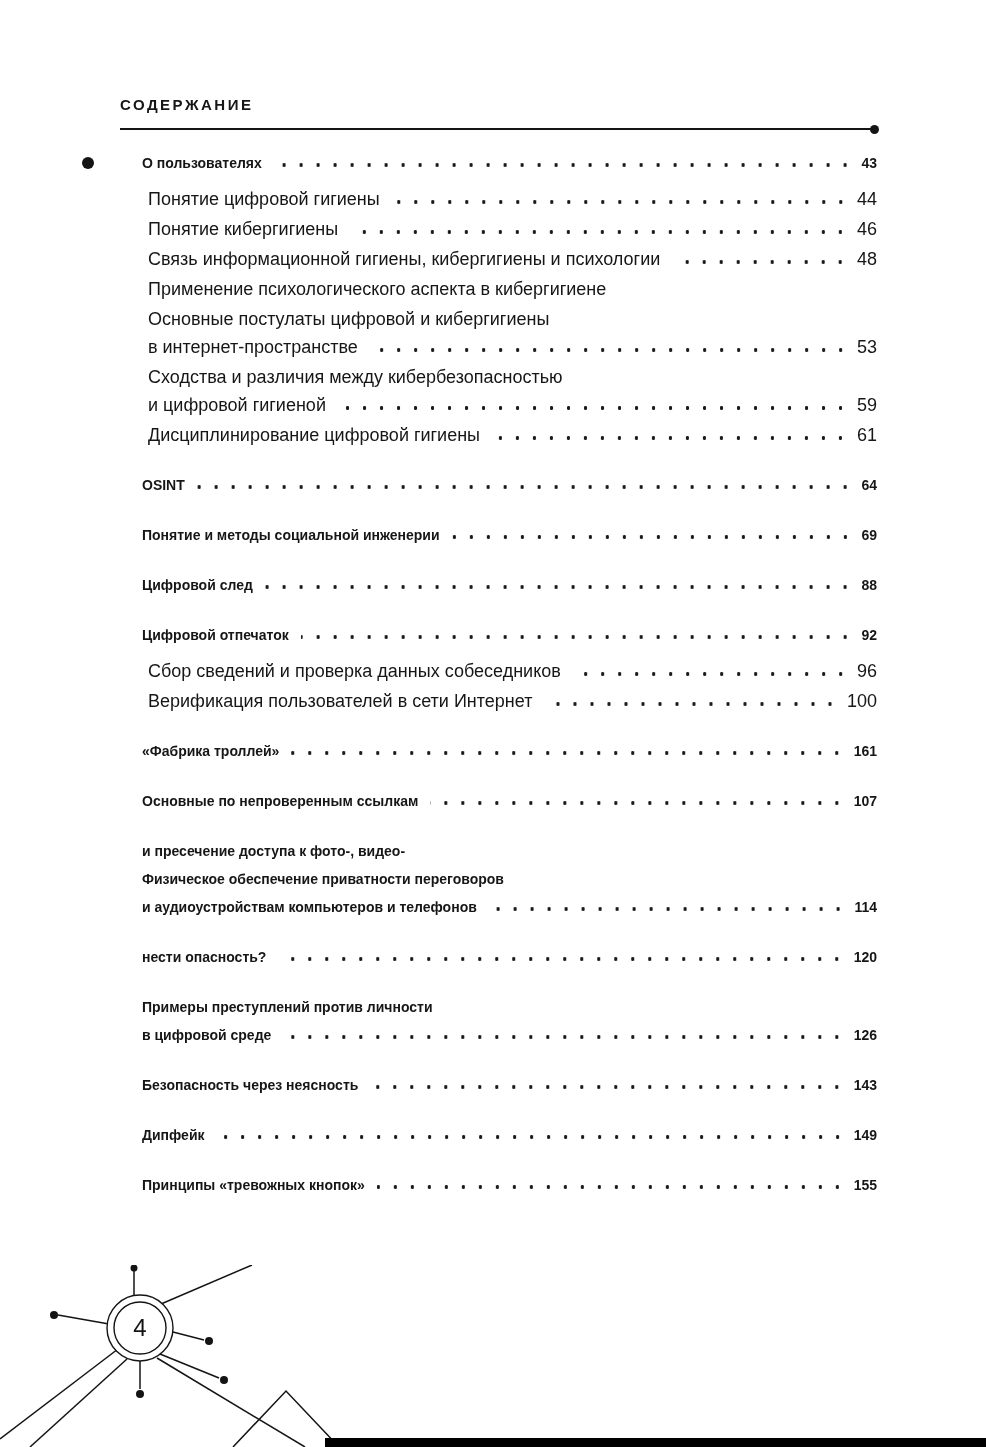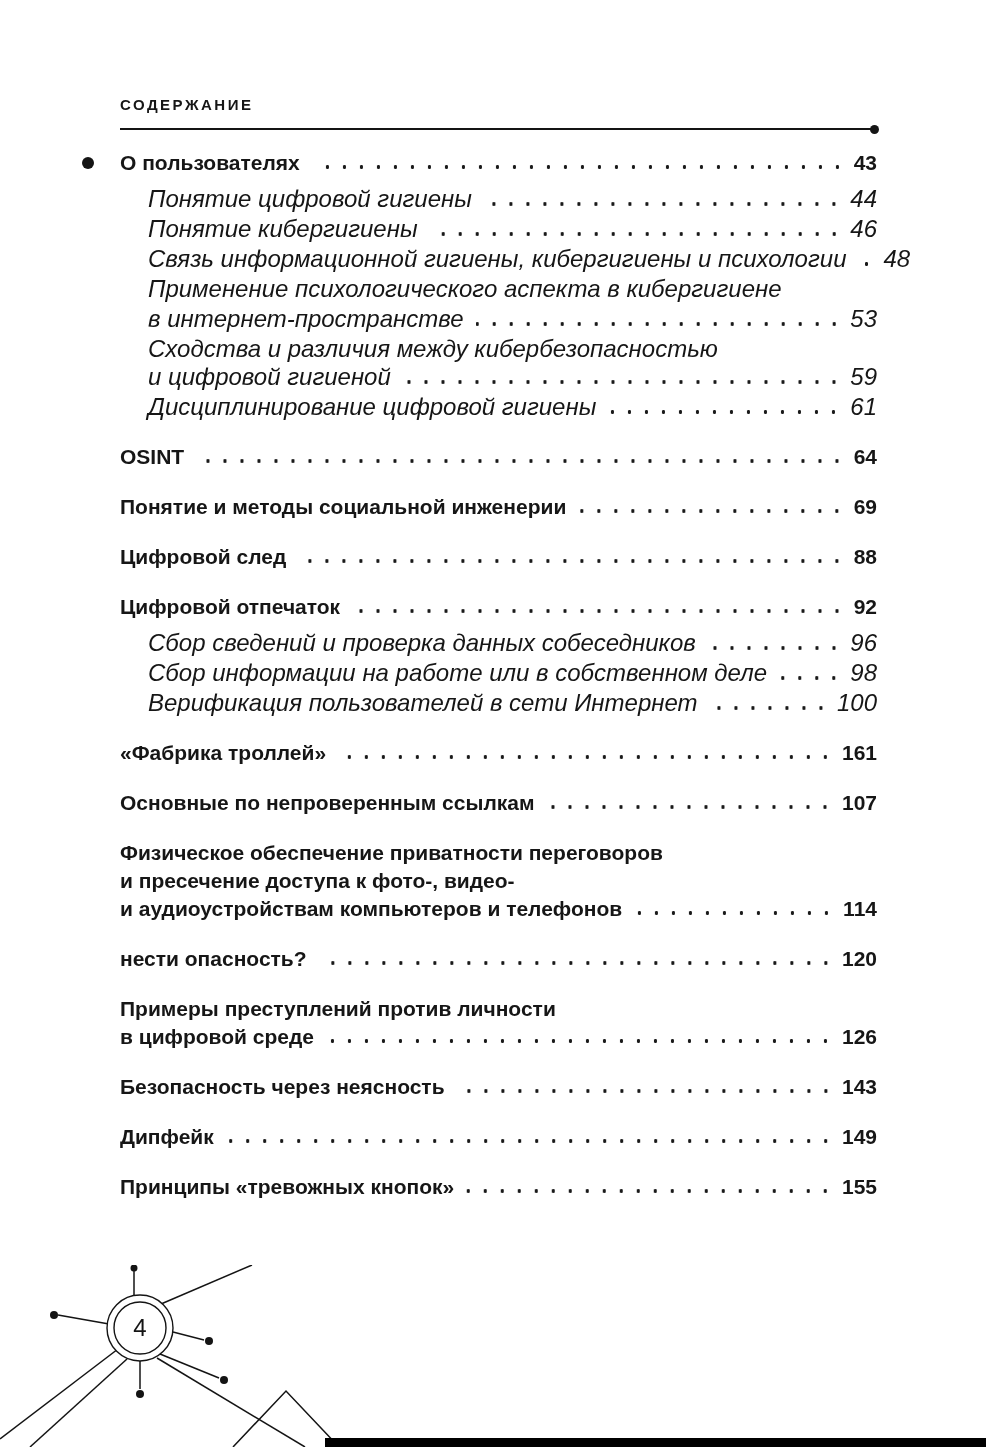--- a/index.html
+++ b/index.html
@@ -47,22 +47,22 @@
     border-radius: 50%;
     background: #141414;
   }
   .toc {
     position: absolute;
     left: 120px;
     top: 149px;
     width: 757px;
   }
   .entry .line, .entry .row { line-height: 28px; }
-  .entry.l1 { margin-top: 22px; font-weight: 700; font-size: 21px; }
-  .entry.l2 { margin-top: 2px; font-weight: 400; font-size: 24px; padding-left: 28px; font-style: italic; }
+  .entry.l1 { margin-top: 22px; font-weight: 700; font-size: 14px; margin-left: 22px; }
+  .entry.l2 { margin-top: 2px; font-weight: 400; font-size: 18px; padding-left: 28px; }
   .entry.l1 + .entry.l2 { margin-top: 8px; }
   .toc > .entry:first-child { margin-top: 0; }
   .row { display: flex; align-items: baseline; }
   .title { white-space: nowrap; }
   .leader {
     flex: 1 1 auto;
     height: 6px;
     margin: 0 8px 0 12px;
     background-image: radial-gradient(circle, #1a1a1a 1.7px, rgba(0,0,0,0) 2px);
     background-size: 17px 6px;
@@ -125,20 +125,21 @@
       <div class="row">
         <span class="title">Связь информационной гигиены, кибергигиены и психологии</span>
         <span class="leader"></span>
         <span class="pagenum">48</span>
       </div>
     </div>
       <div class="entry l2">
       <div class="line">Применение психологического аспекта в кибергигиене</div>
     </div>
       <div class="entry l2">
+      <div class="line">Основные постулаты цифровой и кибергигиены</div>
         <div class="row">
         <span class="title">в интернет-пространстве</span>
         <span class="leader"></span>
         <span class="pagenum">53</span>
       </div>
     </div>
       <div class="entry l2">
       <div class="line">Сходства и различия между кибербезопасностью</div>
         <div class="row">
         <span class="title">и цифровой гигиеной</span>
@@ -183,49 +184,42 @@
     </div>
       <div class="entry l2">
       <div class="row">
         <span class="title">Сбор сведений и проверка данных собеседников</span>
         <span class="leader"></span>
         <span class="pagenum">96</span>
       </div>
     </div>
       <div class="entry l2">
       <div class="row">
-        <span class="title">Сбор информации на работе или в собственном деле</span>
-        <span class="leader"></span>
-        <span class="pagenum">98</span>
-      </div>
-    </div>
-      <div class="entry l2">
-      <div class="row">
         <span class="title">Верификация пользователей в сети Интернет</span>
         <span class="leader"></span>
         <span class="pagenum">100</span>
       </div>
     </div>
       <div class="entry l1">
       <div class="row">
         <span class="title">«Фабрика троллей»</span>
         <span class="leader"></span>
         <span class="pagenum">161</span>
       </div>
     </div>
       <div class="entry l1">
       <div class="row">
         <span class="title">Основные по непроверенным ссылкам</span>
         <span class="leader"></span>
         <span class="pagenum">107</span>
       </div>
     </div>
       <div class="entry l1">
-      <div class="line">Физическое обеспечение приватности переговоров</div>
-        <div class="line">и пресечение доступа к фото-, видео-</div>
+      <div class="line">и пресечение доступа к фото-, видео-</div>
+        <div class="line">Физическое обеспечение приватности переговоров</div>
         <div class="row">
         <span class="title">и аудиоустройствам компьютеров и телефонов</span>
         <span class="leader"></span>
         <span class="pagenum">114</span>
       </div>
     </div>
       <div class="entry l1">
         <div class="row">
         <span class="title">нести опасность?</span>
         <span class="leader"></span>

